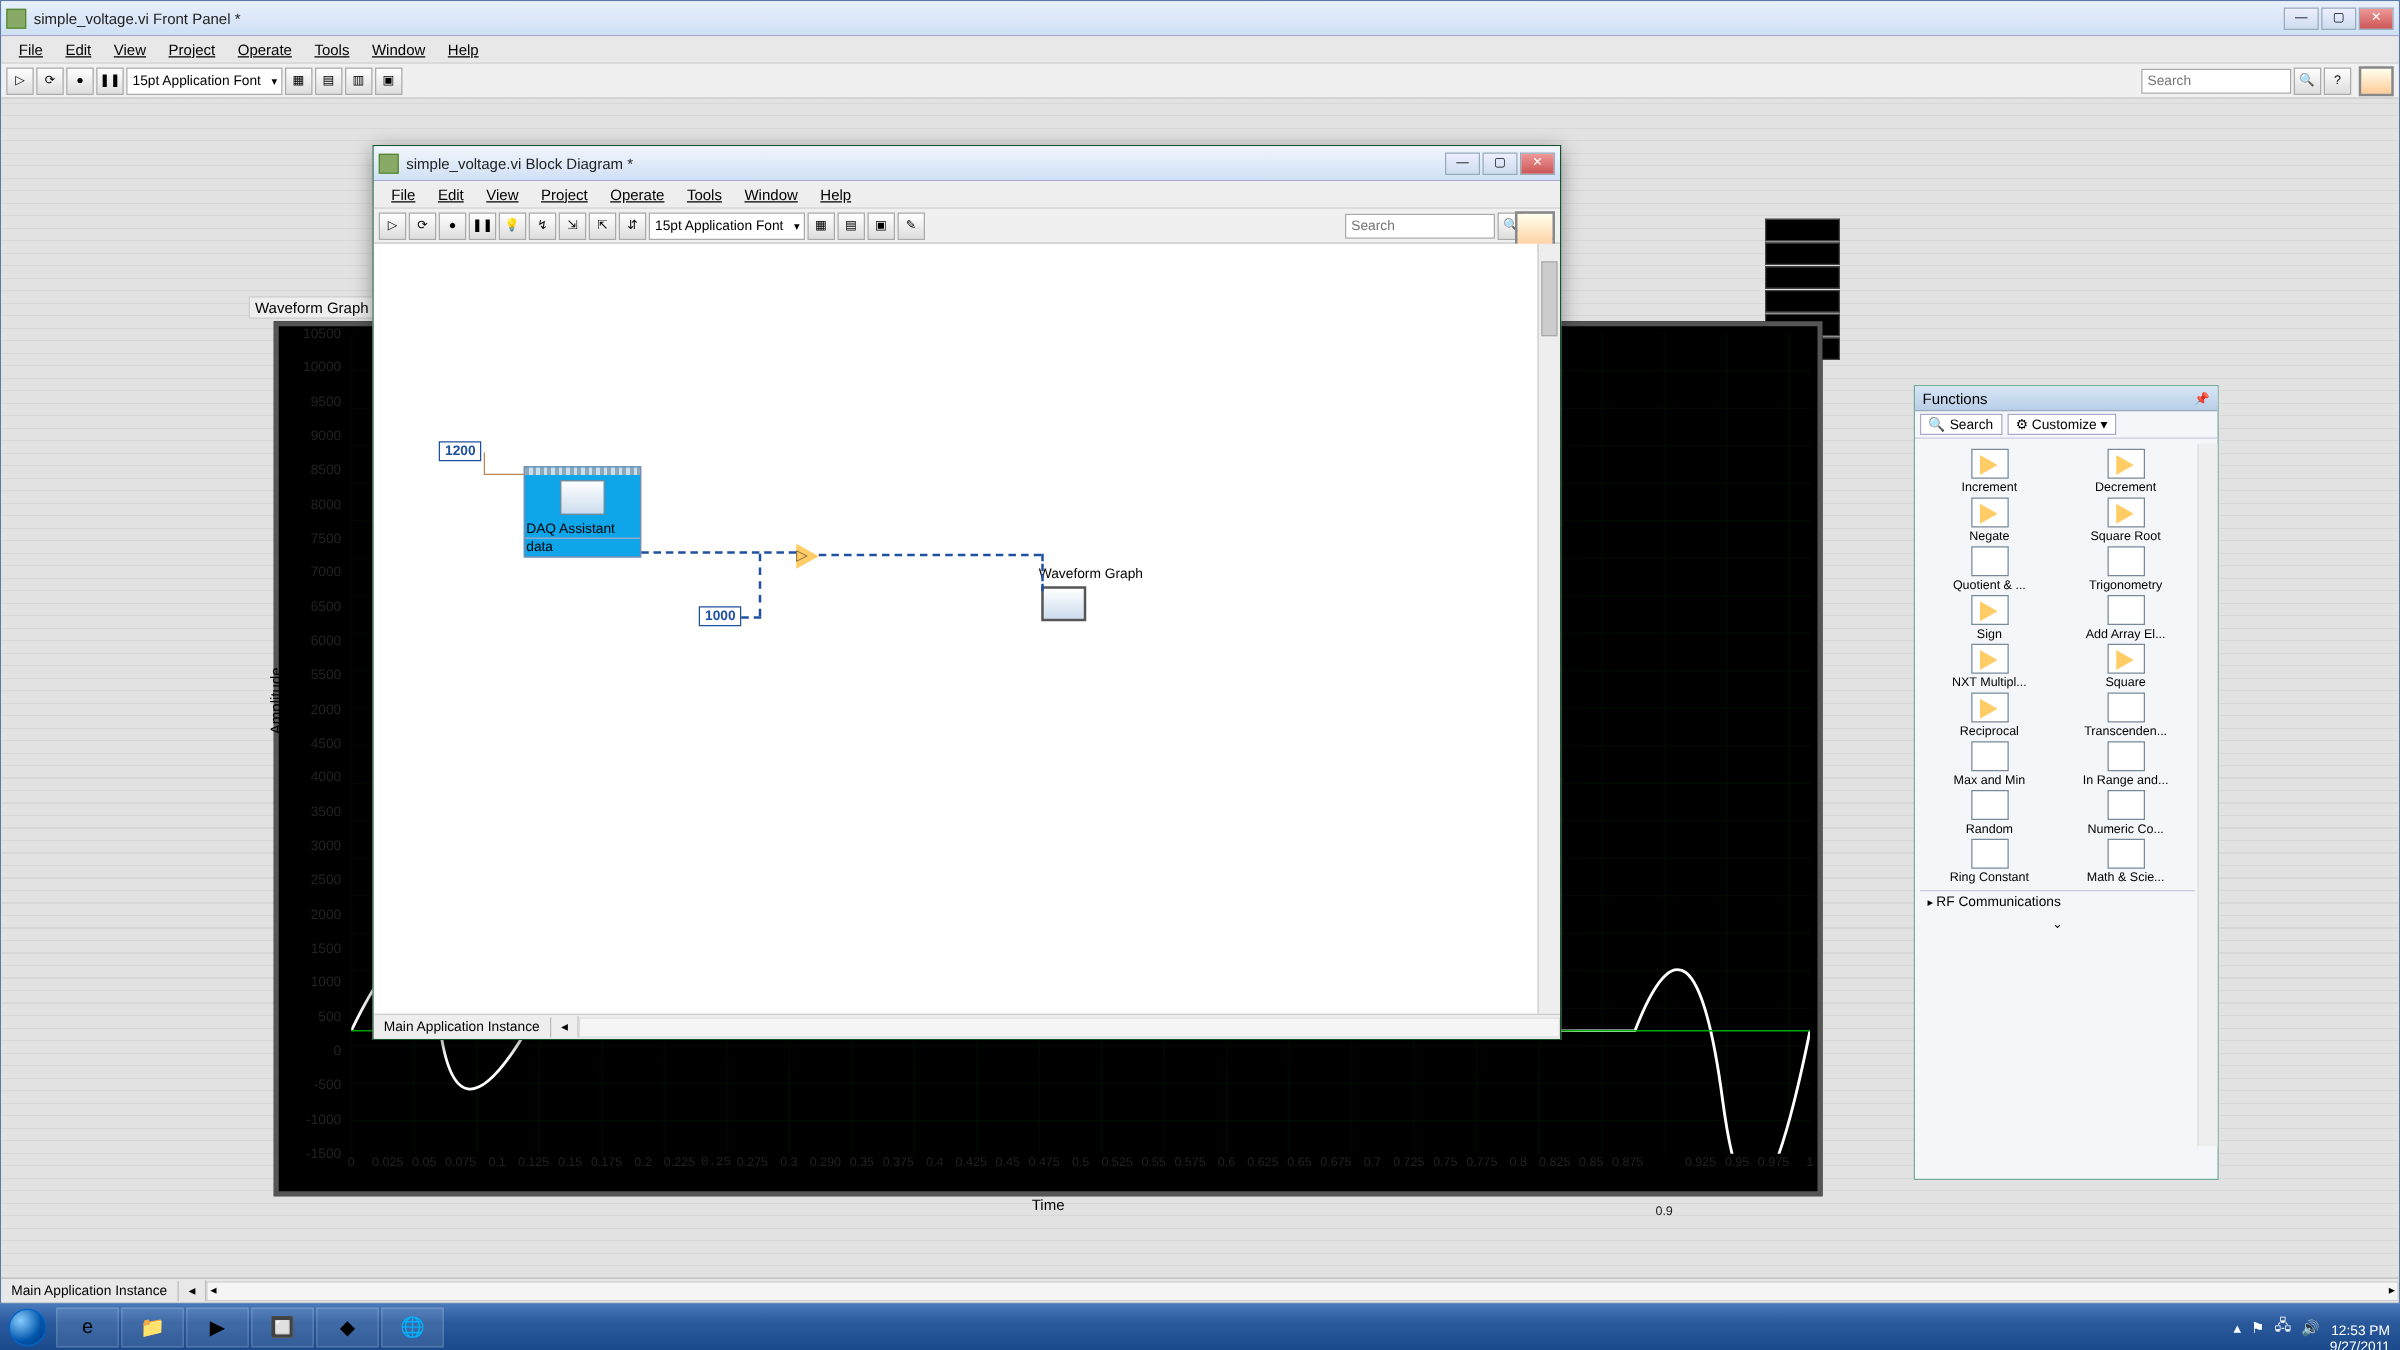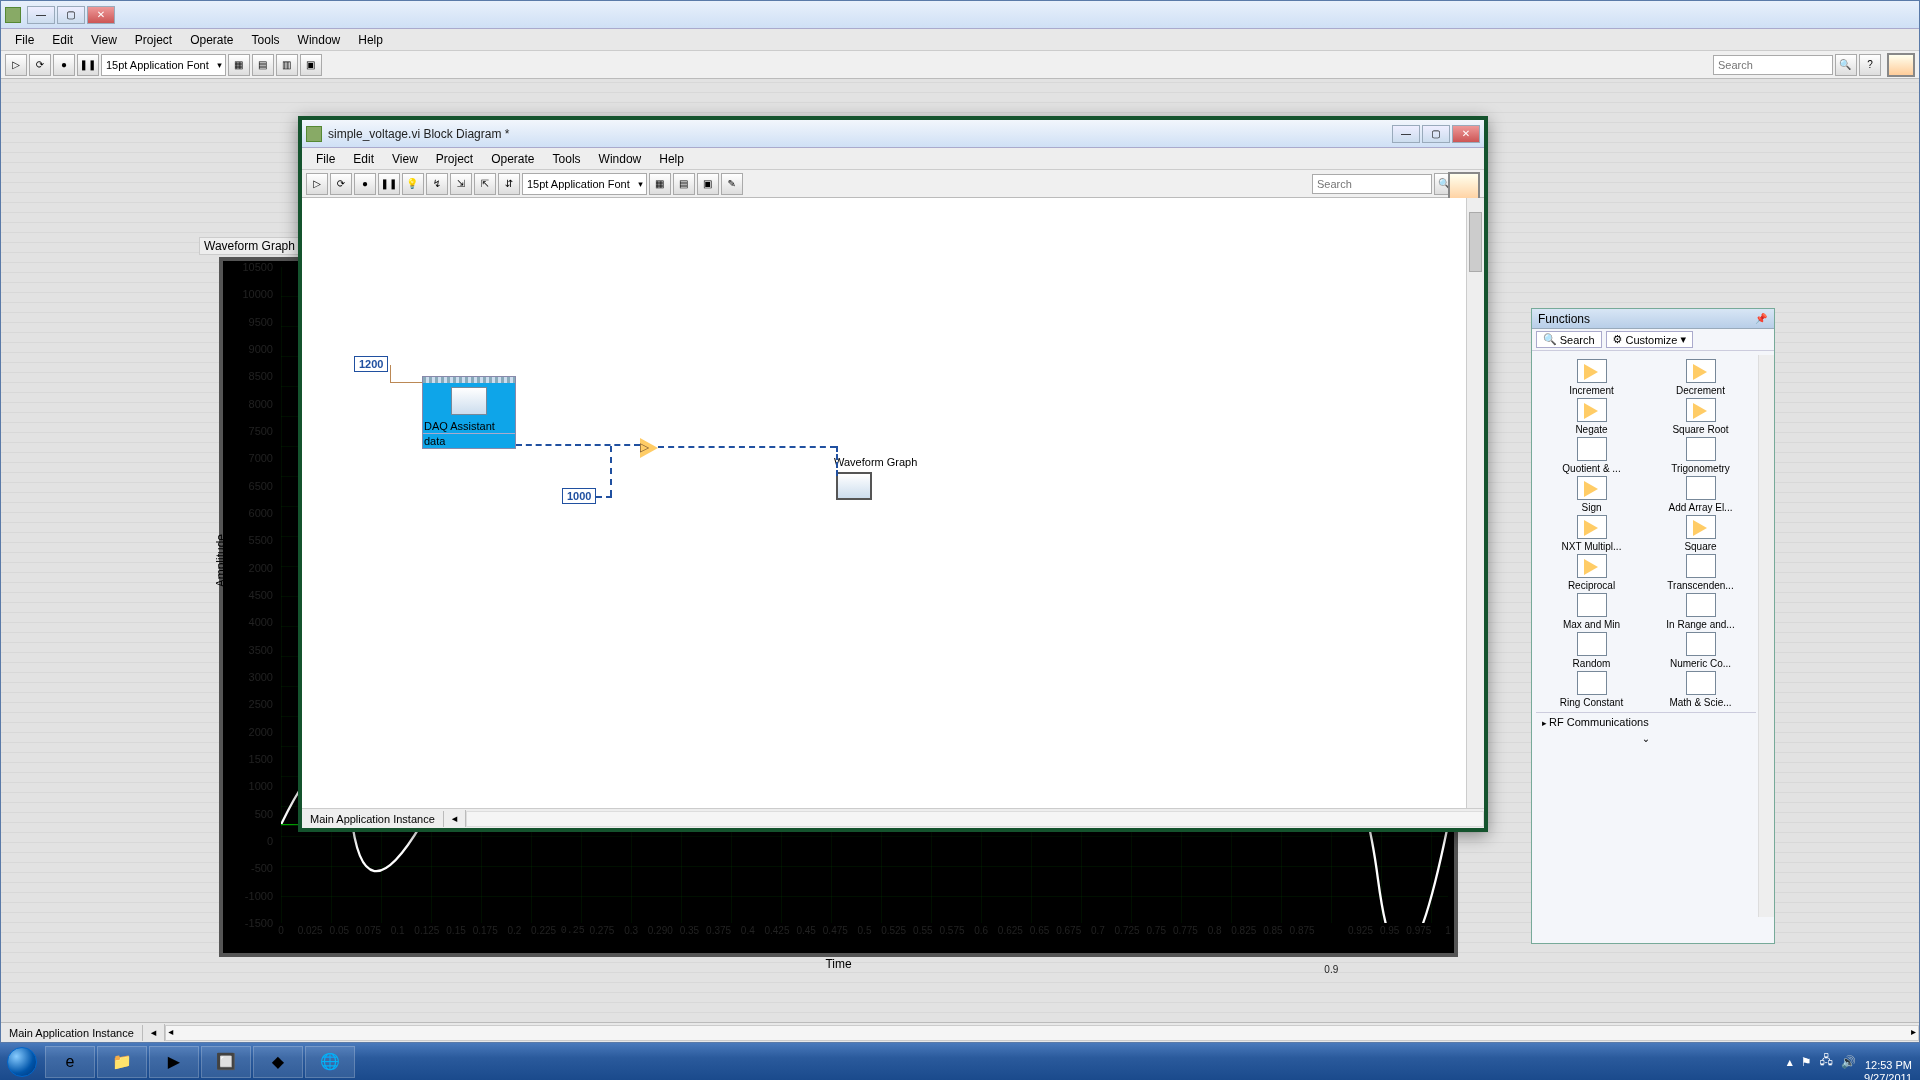--- a/index.html
+++ b/index.html
@@ -8,21 +8,21 @@
 
 .main-window { position: absolute; left: 0; top: 0; width: 1920px; height: 1043px; background: #e6e6e6; border: 1px solid #5a7aa8; }
 .titlebar { height: 28px; background: linear-gradient(#e8f0fb,#cfe0f5); display: flex; align-items: center; padding: 0 4px; border-bottom: 1px solid #aac; }
 .titlebar .icon { width: 16px; height: 16px; background: #8a6; margin-right: 6px; border: 1px solid #583; }
 .titlebar .title { font-size: 12px; color: #222; flex: 1; }
 .win-btns { display: flex; gap: 2px; }
 .win-btns .wb { width: 28px; height: 18px; background: linear-gradient(#eef,#cde); border: 1px solid #9ab; font-size: 10px; text-align: center; line-height: 16px; cursor: pointer; }
 .win-btns .wb.close { background: linear-gradient(#e99,#c55); color: #fff; }
 
 .menubar { height: 22px; background: #e8e8e8; display: flex; align-items: center; padding: 0 6px; gap: 2px; border-bottom: 1px solid #ccc; }
-.menubar .mi { font-size: 12px; padding: 2px 8px; cursor: pointer; }
+.menubar .mi { font-size: 12px; padding: 2px 8px; cursor: pointer; text-decoration: underline; }
 
 .toolbar { height: 28px; background: #f0f0f0; display: flex; align-items: center; padding: 0 4px; gap: 2px; border-bottom: 1px solid #bbb; }
 .toolbar .tbtn { width: 22px; height: 22px; background: linear-gradient(#fff,#ddd); border: 1px solid #aaa; cursor: pointer; font-size: 10px; text-align: center; line-height: 20px; }
 .toolbar .combo { height: 22px; border: 1px solid #aaa; background: #fff; font-size: 11px; padding: 0 16px 0 4px; display: flex; align-items: center; position: relative; cursor: pointer; }
 .toolbar .combo::after { content: "▾"; position: absolute; right: 3px; font-size: 9px; }
 .toolbar .spacer { flex: 1; }
 .toolbar .search { width: 120px; height: 20px; border: 1px solid #aaa; background: #fff; padding: 0 4px; font-size: 11px; }
 
 .work-area { position: absolute; left: 0; top: 78px; right: 0; bottom: 20px; background: repeating-linear-gradient(0deg,#e2e2e2,#e2e2e2 9px,#d8d8d8 9px,#d8d8d8 10px), repeating-linear-gradient(90deg,#e2e2e2,#e2e2e2 9px,#d8d8d8 9px,#d8d8d8 10px); }
 
@@ -41,21 +41,21 @@
 .plot-legend { position: absolute; right: -4px; top: -62px; width: 60px; }
 .plot-legend .pl-row { height: 18px; background: #000; border: 1px solid #444; margin-bottom: 1px; }
 
 .status-bar { position: absolute; left: 0; bottom: 0; right: 0; height: 20px; background: #e8e8e8; border-top: 1px solid #bbb; display: flex; align-items: center; }
 .status-bar .tab { font-size: 11px; padding: 2px 8px; border-right: 1px solid #bbb; }
 .status-bar .hscroll { flex: 1; height: 16px; background: #f5f5f5; border: 1px solid #ccc; position: relative; }
 .status-bar .hscroll::before { content: "◂"; position: absolute; left: 2px; font-size: 10px; }
 .status-bar .hscroll::after { content: "▸"; position: absolute; right: 2px; font-size: 10px; }
 
 
-.child-window { position: absolute; left: 298px; top: 116px; width: 1190px; height: 716px; background: #fff; border: 4px solid #14532d; box-shadow: 0 4px 16px rgba(0,0,0,0.4); z-index: 50; }
+.child-window { position: absolute; left: 298px; top: 116px; width: 951px; height: 716px; background: #fff; border: 1px solid #14532d; box-shadow: 0 4px 16px rgba(0,0,0,0.4); z-index: 50; }
 .child-window .titlebar { background: linear-gradient(#f2f6fc,#cfe0f5); }
 .child-window .menubar { background: #eee; }
 .child-window .toolbar { border-bottom: 1px solid #bbb; }
 .bd-canvas { position: absolute; left: 0; top: 78px; right: 18px; bottom: 20px; background: #fff; overflow: hidden; }
 .bd-scroll-v { position: absolute; right: 0; top: 78px; width: 18px; bottom: 20px; background: #eee; border-left: 1px solid #ccc; }
 .bd-scroll-v .thumb { position: absolute; left: 2px; right: 2px; top: 14px; height: 60px; background: #ccc; border: 1px solid #aaa; }
 .bd-status { position: absolute; left: 0; bottom: 0; right: 0; height: 20px; background: #eee; border-top: 1px solid #ccc; display: flex; align-items: center; }
 .bd-status .tab { font-size: 11px; padding: 2px 8px; border-right: 1px solid #bbb; }
 .bd-status .hscroll { flex: 1; height: 16px; background: #f5f5f5; border: 1px solid #ddd; position: relative; }
 
@@ -102,20 +102,21 @@
 .taskbar .tray .clock { text-align: right; line-height: 13px; margin-top: 20px; }
 .taskbar .tray .ti { font-size: 12px; cursor: pointer; }
 
 </style>
 </head>
 <body>
 
 <div class="main-window">
   <div class="titlebar">
     <div class="icon"></div>
+    <div class="title">simple_voltage.vi Front Panel *</div>
     <div class="win-btns">
       <div class="wb">—</div>
       <div class="wb">▢</div>
       <div class="wb close">✕</div>
     </div>
   </div>
   <div class="menubar">
     <div class="mi">File</div>
     <div class="mi">Edit</div>
     <div class="mi">View</div>

